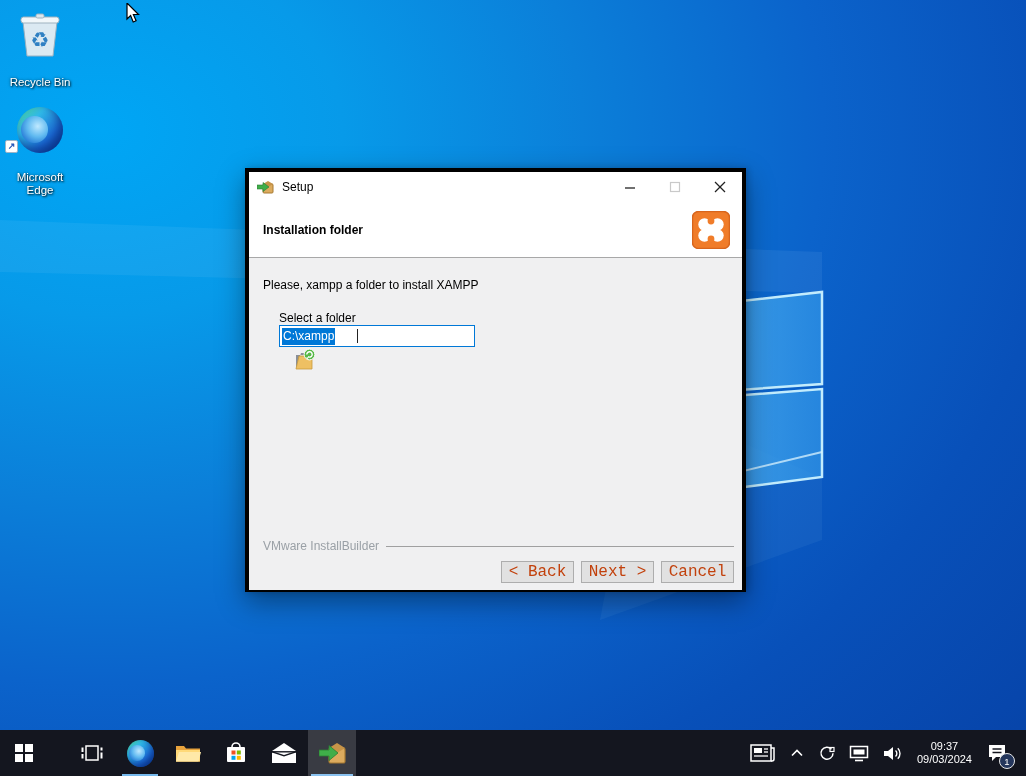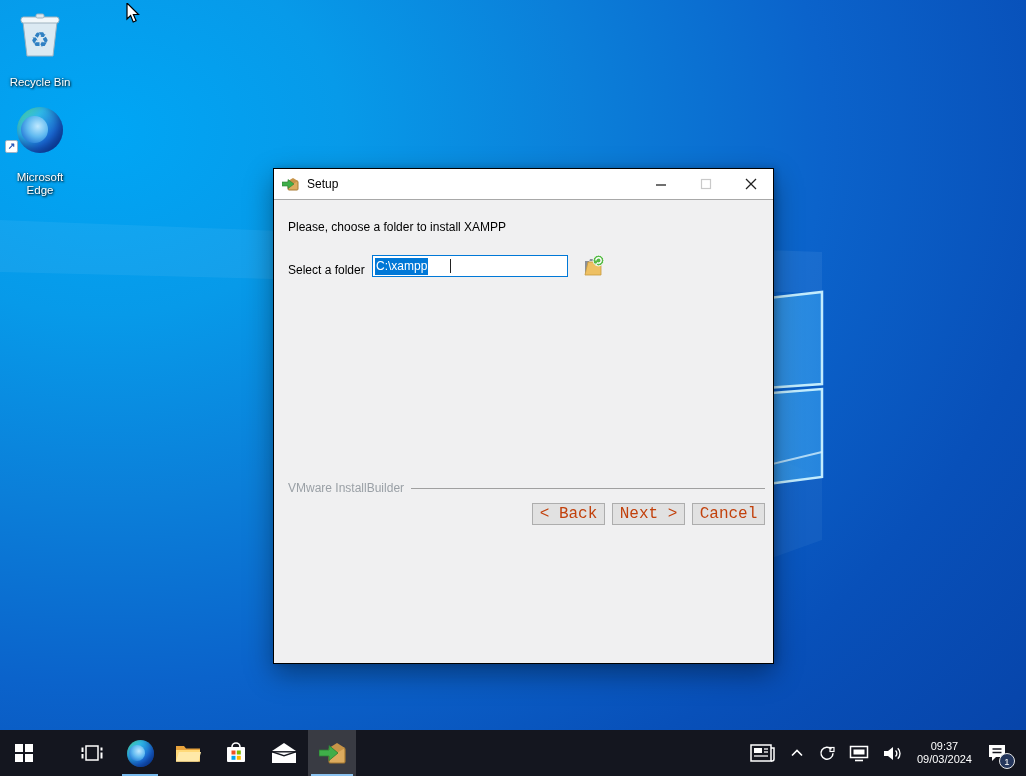--- a/index.html
+++ b/index.html
@@ -41,37 +41,37 @@
     position:absolute; left:1px; bottom:0; width:13px; height:13px;
     background:#fff; border:1px solid #9db4c8; border-radius:2px;
     font-size:9px; line-height:11px; color:#2456b8; text-align:center; font-weight:bold;
   }
 
   
   .cursor { position:absolute; left:126px; top:3px; z-index:60; }
 
   
   .dialog {
-    position:absolute; left:245px; top:168px; width:501px; height:496px;
-    background:#f0f0f1; border:1px solid #000000;
+    position:absolute; left:245px; top:168px; width:501px; height:424px;
+    background:#f0f0f1; border:4px solid #000000;
     box-shadow:0 10px 26px rgba(0,0,0,.38), 2px 0 6px rgba(0,0,0,.18);
-    z-index:30; font-size:12px; color:#000;margin-left:28px;
+    z-index:30; font-size:12px; color:#000;
   }
   .titlebar { height:30px; background:#fff; display:flex; align-items:center; }
   .titlebar .app-icon { margin-left:8px; }
   .titlebar .title { margin-left:8px; flex:1; font-size:12px; color:#000; }
   .caption-btn { width:45px; height:30px; display:flex; align-items:center; justify-content:center; }
 
   .dlg-header { height:55px; background:#fff; position:relative; }
   .dlg-header .header-title { position:absolute; left:14px; top:50%; transform:translateY(-50%); font-weight:bold; font-size:12px; }
   .dlg-header .xampp-logo { position:absolute; right:12px; top:9px; }
 
   .dlg-body { position:relative; height:333px; background:#f0f0f1; border-top:1px solid #a8a8a8; }
   .instruction { position:absolute; left:14px; top:20px; }
-  .field-row { position:absolute; left:14px; top:53px; display:flex; align-items:flex-end; }
+  .field-row { position:absolute; left:30px; top:53px; display:flex; align-items:flex-start;flex-direction:column; }
   .field-label { width:84px; }
   .folder-input {
     width:196px; height:22px; background:#fff; border:1px solid #0078d7;
     display:flex; align-items:center; padding-left:2px; overflow:hidden;gap:21px;
   }
   .folder-input .selected { background:#0078d7; color:#fff; padding:1px 1px 2px 1px; }
   .folder-input .caret { width:1px; height:14px; background:#222; margin-left:1px; }
   .browse-btn { margin-left:13px; width:24px; height:24px; display:flex; align-items:center; justify-content:center; }
 
   .brand-row { position:absolute; left:14px; right:8px; top:281px; display:flex; align-items:center; }
@@ -188,23 +188,40 @@
           </svg>
       </div>
       <div class="caption-btn">
         <svg width="12" height="12">
           <line x1="1" y1="1" x2="11" y2="11" stroke="#222" stroke-width="1.3"></line>
           <line x1="11" y1="1" x2="1" y2="11" stroke="#222" stroke-width="1.3"></line>
         </svg>
       </div>
     </div>
 
+    <div class="dlg-header">
+      <span class="header-title">Installation folder</span>
+      <svg class="xampp-logo" width="38" height="38">
+        <rect x="0.5" y="0.5" width="37" height="37" rx="6" fill="#f07c29" stroke="#d8651c" stroke-width="1.5"></rect>
+        <g fill="#fff">
+          <circle cx="12.5" cy="13.5" r="6.2"></circle>
+            <circle cx="12.5" cy="24.5" r="6.2"></circle>
+          <circle cx="25.5" cy="13.5" r="6.2"></circle>
+            <circle cx="25.5" cy="24.5" r="6.2"></circle>
+          <rect x="11" y="12" width="16" height="14"></rect>
+        </g>
+        <circle cx="19" cy="10" r="3.4" fill="#f07c29"></circle>
+        <circle cx="19" cy="28" r="3.4" fill="#f07c29"></circle>
+        <circle cx="5.6" cy="19" r="2.1" fill="#f07c29"></circle>
+        <circle cx="32.4" cy="19" r="2.1" fill="#f07c29"></circle>
+      </svg>
+    </div>
 
     <div class="dlg-body">
-      <div class="instruction">Please, choose a folder to install XAMPP</div>
+      <div class="instruction">Please, xampp a folder to install XAMPP</div>
 
       <div class="field-row">
         <span class="field-label">Select a folder</span>
         <div class="folder-input">
           <span class="selected">C:\xampp</span>
           <span class="caret"></span>
         </div>
         <div class="browse-btn">
           <svg width="23" height="23">
             <polygon points="3,7 3,21 8,5 14,5 14,7" fill="#8a8f98"></polygon>

